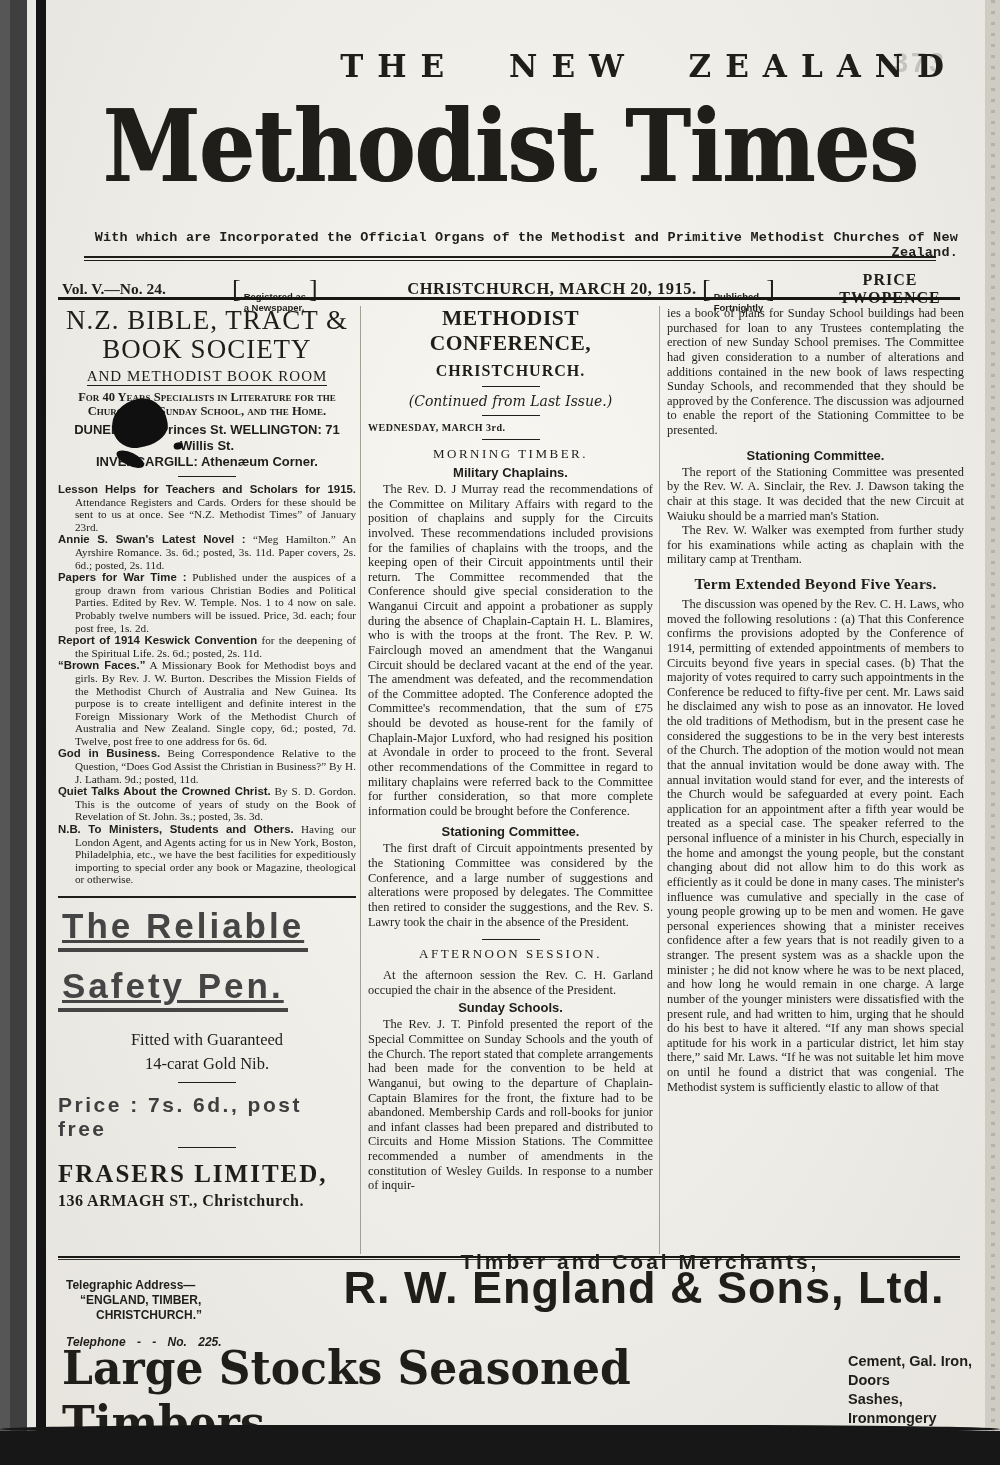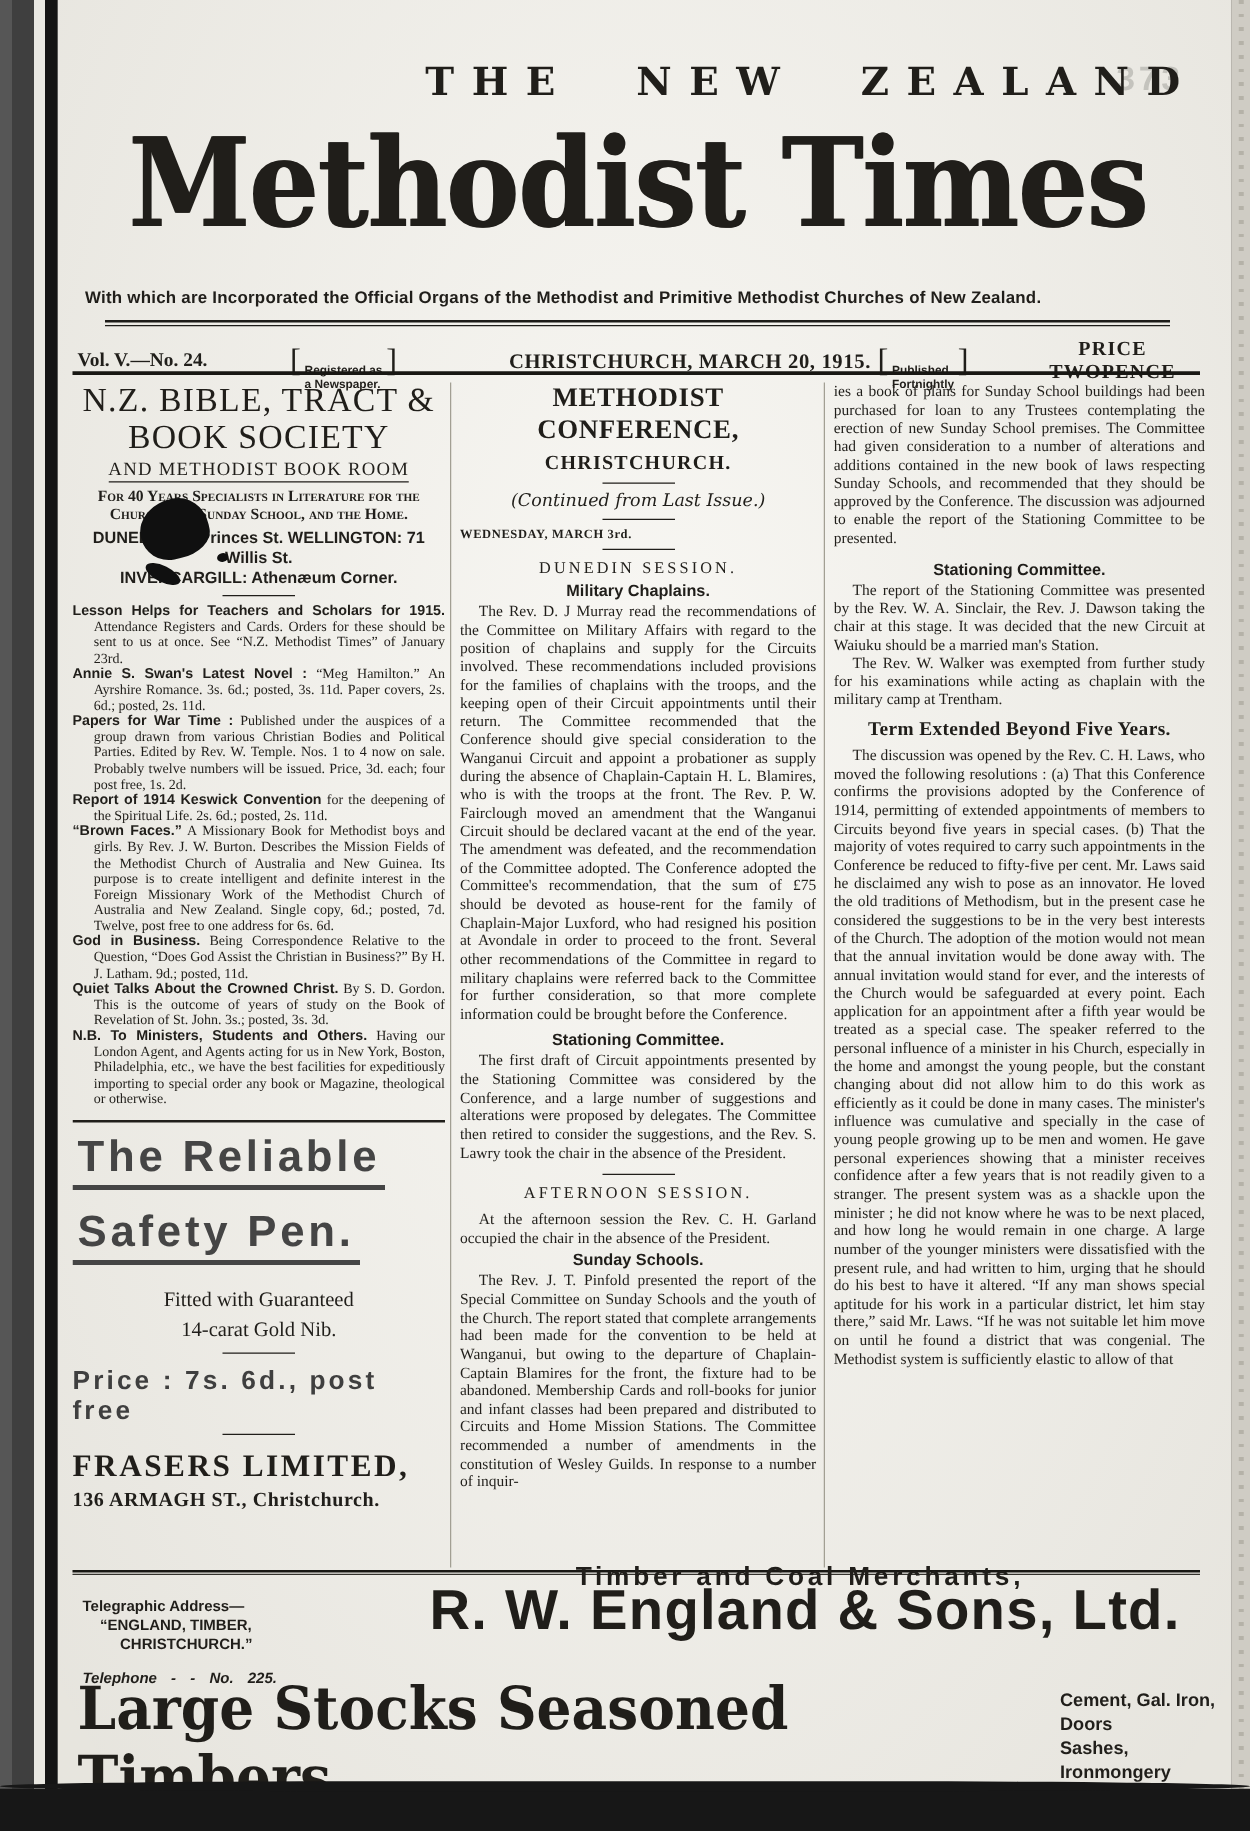--- a/index.html
+++ b/index.html
@@ -15,22 +15,22 @@
     background-image:repeating-linear-gradient(#b5b2a8 0 3px,transparent 3px 11px);background-size:4px 100%;
     background-position:6px 0;background-repeat:repeat-y;}
   .paper{position:absolute;left:46px;top:0;width:939px;height:1432px;background:#f3f1ea;
     background-image:radial-gradient(ellipse at 50% 40%,rgba(255,255,255,.45),rgba(0,0,0,.05) 95%);}
   
   .kicker{position:absolute;left:58px;top:48px;width:900px;text-align:right;
     font-family:"DejaVu Serif",serif;font-weight:bold;font-size:31px;letter-spacing:14px;word-spacing:26px;}
   .mast-title{position:absolute;left:40px;top:86px;width:940px;text-align:center;
     font-family:"DejaVu Serif",serif;font-weight:bold;font-size:88px;line-height:120px;
     letter-spacing:-1px;transform:scaleY(1.12);text-shadow:1px 0 0 #201e1a;}
-  .tagline{position:absolute;left:68px;top:230px;width:900px;text-align:left;
-    font-family:Liberation Sans, sans-serif;font-weight:bold;font-size:13.5px;letter-spacing:.2px;}
+  .tagline{position:absolute;left:58px;top:230px;width:900px;text-align:right;
+    font-family:Liberation Mono, monospace;font-weight:bold;font-size:13.5px;letter-spacing:.2px;}
   .rule-a{position:absolute;left:84px;top:256px;width:852px;border-top:2px solid #1d1c19;border-bottom:1px solid #1d1c19;height:2px;}
   .dateline{position:absolute;left:62px;top:264px;width:896px;display:flex;align-items:center;}
   .dl-vol{font-weight:bold;font-size:15.5px;width:170px;}
   .dl-brack{display:flex;align-items:center;width:170px;}
   .dl-brack .bk{font-size:26px;font-weight:normal;line-height:22px;}
   .dl-brack .two{font-family:"Liberation Sans",sans-serif;font-weight:bold;font-size:9.5px;line-height:10.5px;padding:0 3px;margin-top:28px;}
   .dl-center{font-weight:bold;font-size:16.5px;width:300px;text-align:center;letter-spacing:.5px;}
   .dl-pub{width:120px;}
   .dl-price{font-weight:bold;font-size:16px;flex:1;text-align:center;letter-spacing:1px;}
   .rule-b{position:absolute;left:58px;top:297px;width:902px;border-top:3px solid #181713;}
@@ -49,21 +49,21 @@
   .soc-sub span{border-bottom:1.5px solid #201e1a;padding-bottom:1px;}
   .soc-tag{margin-top:6px;text-align:center;font-variant:small-caps;font-weight:bold;font-size:12.5px;line-height:13.5px;}
   .soc-branch{margin-top:4px;text-align:center;font-family:"Liberation Sans",sans-serif;font-weight:bold;font-size:13px;line-height:16px;}
   .minirule{width:58px;border-top:1.5px solid #201e1a;margin:6px auto 6px;}
   .books{margin-top:2px;}
   .book{font-size:11.2px;line-height:12.6px;text-align:justify;padding-left:17px;text-indent:-17px;}
   .book .b{font-family:"Liberation Sans",sans-serif;font-weight:bold;font-size:11.4px;}
   .lc-rule{border-top:2px solid #201e1a;margin:10px 0 2px;}
   
   .pen-line{font-family:"Liberation Sans",sans-serif;font-weight:bold;color:#454545;
-    font-size:35px;letter-spacing:3px;display:inline-block;border-bottom:4px solid #454545;padding:0 4px 2px;}
+    font-size:35px;letter-spacing:3px;display:inline-block;border-bottom:4px solid #454545;padding:0 4px 2px;text-decoration:underline;}
   .pen-wrap{text-align:left;margin-top:8px;}
   .pen-wrap .l2{margin-top:14px;}
   .pen-sub{margin-top:16px;text-align:center;font-size:16.5px;line-height:24px;}
   .pen-price{margin-top:10px;font-family:"Liberation Sans",sans-serif;font-weight:bold;color:#3f3f3f;
     font-size:21px;letter-spacing:2.5px;}
   .pen-firm{margin-top:12px;font-family:"Liberation Serif",serif;font-weight:bold;font-size:25px;letter-spacing:2px;
     display:flex;justify-content:space-between;}
   .pen-addr{margin-top:4px;font-weight:bold;font-size:16px;letter-spacing:.5px;}
   
   .art-title{font-weight:bold;font-size:21.5px;text-align:center;letter-spacing:.5px;}
@@ -176,21 +176,21 @@
   </div>
 
   <div class="col col-mid">
     <div class="art-title">METHODIST CONFERENCE,</div>
     <div class="art-sub">CHRISTCHURCH.</div>
     <div class="minirule"></div>
     <div class="cont-note">(Continued from Last Issue.)</div>
     <div class="minirule"></div>
     <div class="date-head">WEDNESDAY, MARCH 3rd.</div>
     <div class="minirule"></div>
-    <div class="session">DUNEDIN SESSION.</div>
+    <div class="session">MORNING TIMBER.</div>
     <div class="subhead">Military Chaplains.</div>
     <div class="para">The Rev. D. J Murray read the recommendations of the Committee on Military Affairs with regard to the position of chaplains and supply for the Circuits involved. These recommendations included provisions for the families of chaplains with the troops, and the keeping open of their Circuit appointments until their return. The Committee recommended that the Conference should give special consideration to the Wanganui Circuit and appoint a probationer as supply during the absence of Chaplain-Captain H. L. Blamires, who is with the troops at the front. The Rev. P. W. Fairclough moved an amendment that the Wanganui Circuit should be declared vacant at the end of the year. The amendment was defeated, and the recommendation of the Committee adopted. The Conference adopted the Committee's recommendation, that the sum of £75 should be devoted as house-rent for the family of Chaplain-Major Luxford, who had resigned his position at Avondale in order to proceed to the front. Several other recommendations of the Committee in regard to military chaplains were referred back to the Committee for further consideration, so that more complete information could be brought before the Conference.</div>
     <div class="subhead" style="margin-top:6px">Stationing Committee.</div>
     <div class="para">The first draft of Circuit appointments presented by the Stationing Committee was considered by the Conference, and a large number of suggestions and alterations were proposed by delegates. The Committee then retired to consider the suggestions, and the Rev. S. Lawry took the chair in the absence of the President.</div>
     <div class="minirule" style="margin-top:10px"></div>
     <div class="session">AFTERNOON SESSION.</div>
     <div class="para" style="margin-top:6px">At the afternoon session the Rev. C. H. Garland occupied the chair in the absence of the President.</div>
     <div class="subhead">Sunday Schools.</div>
     <div class="para">The Rev. J. T. Pinfold presented the report of the Special Committee on Sunday Schools and the youth of the Church. The report stated that complete arrangements had been made for the convention to be held at Wanganui, but owing to the departure of Chaplain-Captain Blamires for the front, the fixture had to be abandoned. Membership Cards and roll-books for junior and infant classes had been prepared and distributed to Circuits and Home Mission Stations. The Committee recommended a number of amendments in the constitution of Wesley Guilds. In response to a number of inquir-</div>
   </div>

